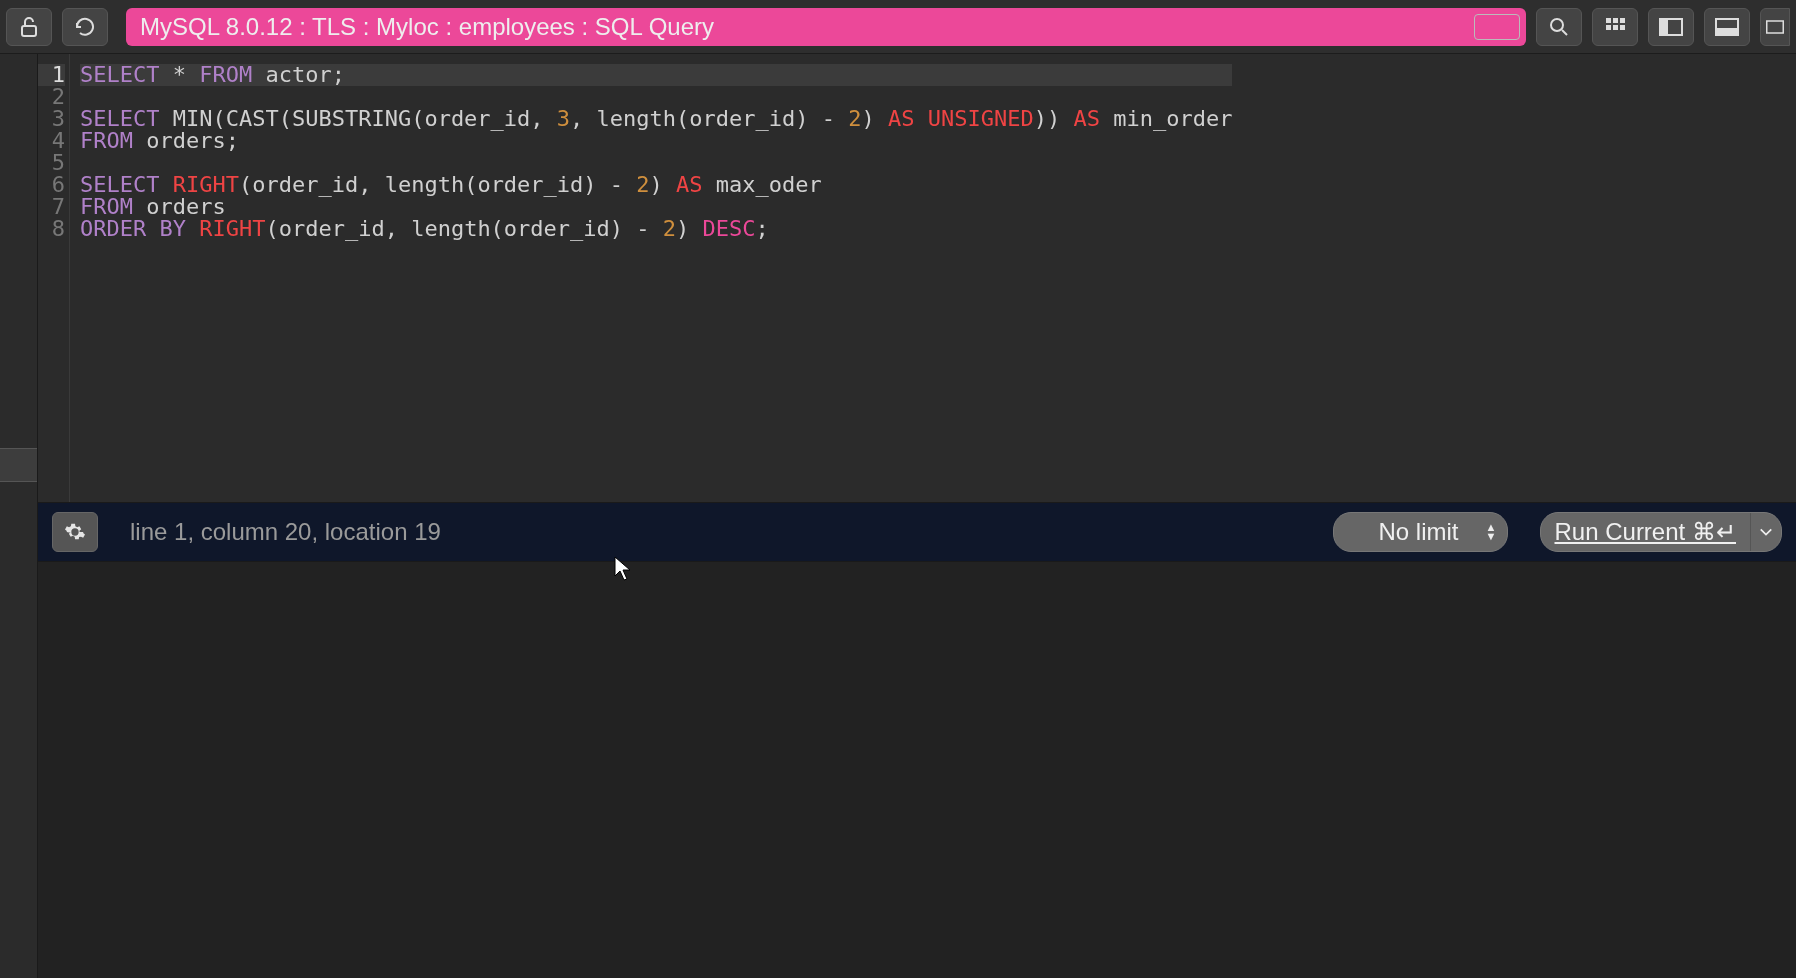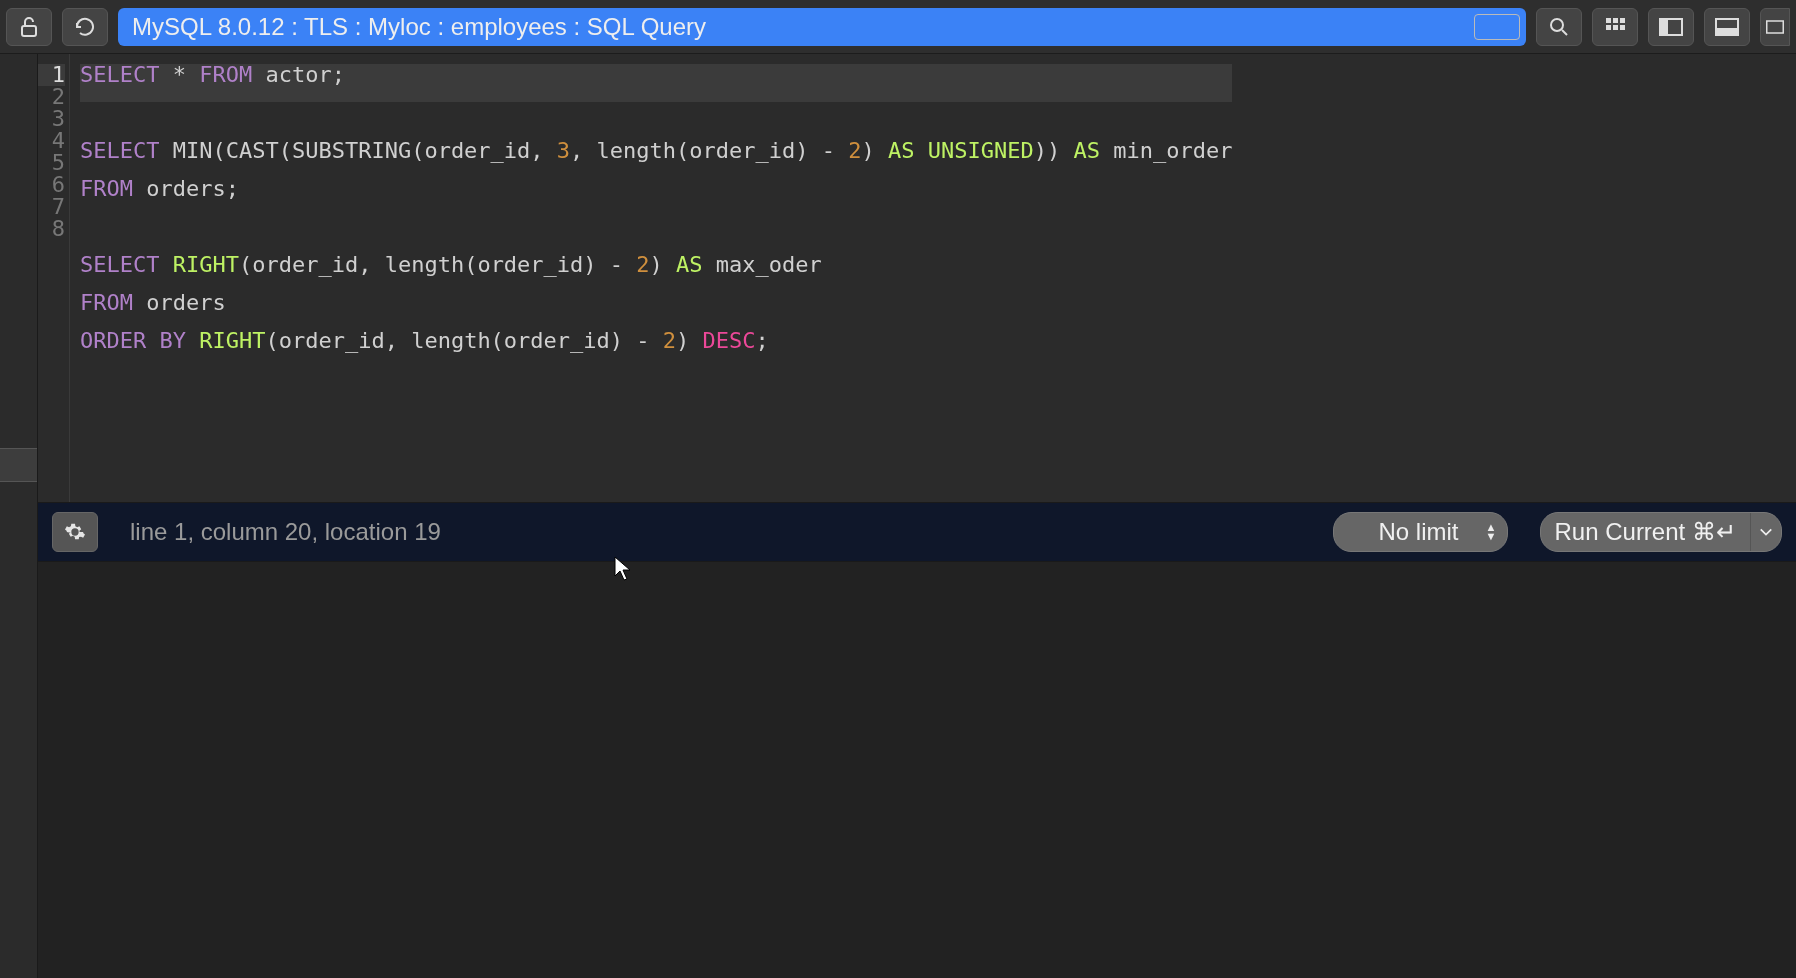--- a/index.html
+++ b/index.html
@@ -23,28 +23,29 @@
       width:46px; height:38px;
       background:#444;
       border:1px solid #555;
       border-radius:6px;
       display:flex; align-items:center; justify-content:center;
       color:#ddd;
     }
     .breadcrumb{
       flex:1;
       height:38px;
-      background:#3b82f6;
+      background:#ec4899;
       border-radius:6px;
       display:flex; align-items:center;
       padding:16px 14px;
       color:#eee;
       font-size:24px;
       font-weight:500;
       position:relative;
+      margin-left:8px;
     }
     .bc-badge{
       position:absolute; right:6px; top:6px;
       width:46px; height:26px;
       border:1px solid #bbb; border-radius:4px;
       background:transparent;
     }
     .tb-right{ display:flex; gap:10px; }
     
     .main{
@@ -85,23 +86,23 @@
       border-right:1px solid #3a3a3a;
       user-select:none;
     }
     .gutter div{ height:22px; }
     .gutter .current{ background:#3b3b3b; color:#ddd; }
     .code{
       padding:10px 10px 0 10px;
       white-space:pre;
       color:#d0d0d0;
     }
-    .code .line{ height:38px; }
+    .code .line{ height:22px; }
     .code .line.current{ background:#3b3b3b; }
-    .kw   { color:#bef264; }     
+    .kw   { color:#ef4444; }     
     .kw2  { color:#b081c9; }     
     .num  { color:#cf8f3d; }     
     .sort { color:#ec4899; }     
     
     .statusbar{
       height:60px;
       background:#0f172a;
       border-top:1px solid #1a1a1a;
       border-bottom:1px solid #1a1a1a;
       display:flex; align-items:center;
@@ -126,21 +127,21 @@
       font-weight:500;
     }
     .limit-pill{ padding:0 48px 0 44px; position:relative;}
     .limit-arrows{
       position:absolute; right:10px; top:50%; transform:translateY(-50%);
       display:flex; flex-direction:column; font-size:11px; color:#eee; line-height:9px;
     }
     .split-pill{ display:flex; }
     .split-pill .main-part{ padding:0 18px; border-right:1px solid #555; height:100%; display:flex; align-items:center;}
     .split-pill .drop-part{ width:40px; display:flex; align-items:center; justify-content:center;}
-    .run-pill .main-part{ padding:8px 14px;}
+    .run-pill .main-part{ padding:8px 14px;text-decoration:underline;}
     
     .results{
       flex:1;
       background:#222;
     }
     
     .cursor{
       position:absolute;
       left:614px; top:556px;
       width:20px; height:26px;

